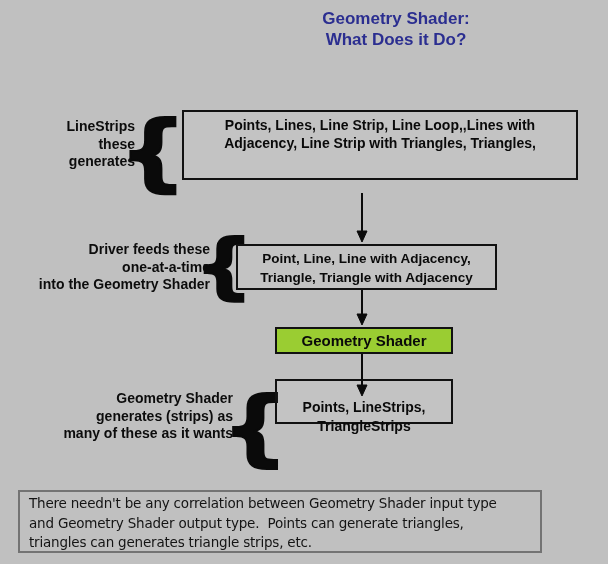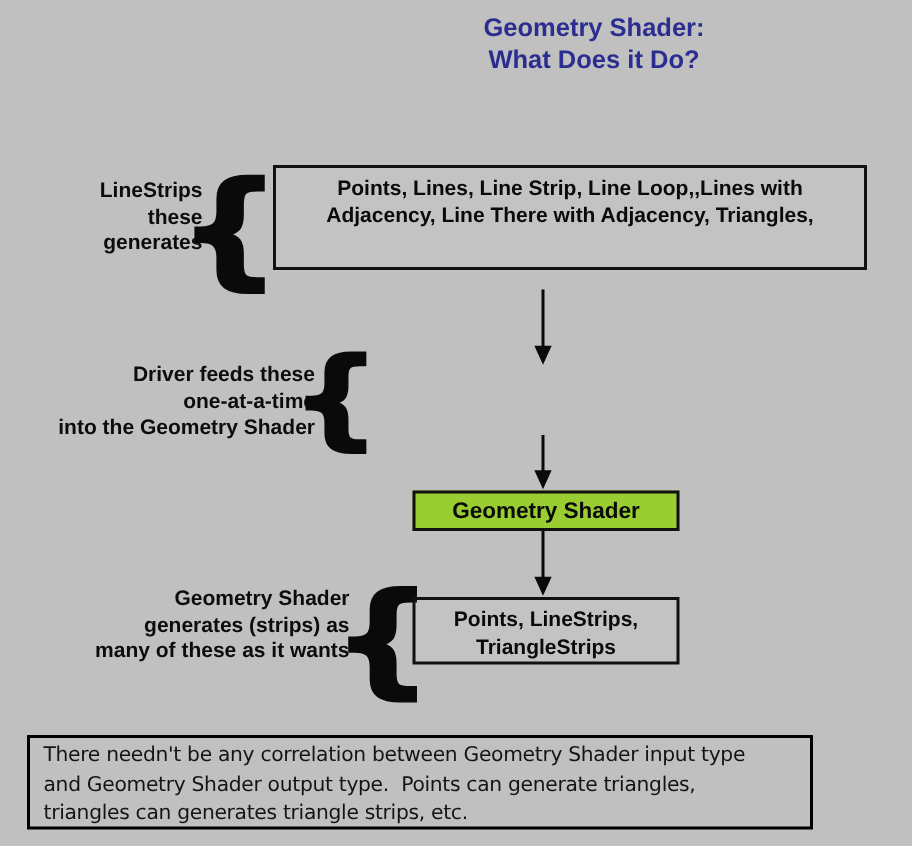--- a/index.html
+++ b/index.html
@@ -32,26 +32,26 @@
     position:absolute; box-sizing:border-box; border:2px solid #111;
     text-align:center; font-weight:bold; color:#0a0a0a;
     background:rgba(255,255,255,0.05);
   }
   .box-primitives { left:170px; top:110px; width:396px; height:70px;
                     font-size:14px; line-height:18px; padding-top:4px;margin-left:12px; }
   .box-input      { left:236px; top:244px; width:261px; height:46px;
                     font-size:13.5px; line-height:19px; padding-top:3px; }
   .box-shader     { left:275px; top:327px; width:178px; height:27px;
                     font-size:15px; line-height:23px; }
-  .box-output     { left:275px; top:398px; width:178px; height:45px;
-                    font-size:14px; line-height:19px; padding-top:3px; }
+  .box-output     { left:275px; top:379px; width:178px; height:45px;
+                    font-size:14px; line-height:19px; padding-top:17px; }
   .arrows { position:absolute; left:0; top:0; width:608px; height:564px; pointer-events:none; }
   .note {
     position:absolute; left:18px; top:490px; width:524px; height:63px;
-    box-sizing:border-box; border:2px solid #000000; padding:2px 9px;
+    box-sizing:border-box; border:2px solid #737373; padding:2px 9px;
     font-family:"DejaVu Sans", sans-serif; font-size:13.5px; line-height:19.5px;
     color:#141414; letter-spacing:-0.2px;
   }
   .note-line { white-space:pre-wrap; }
 </style>
 </head>
 <body>
 
 <div class="slide" style="background: rgb(192, 192, 192);">
 
@@ -75,23 +75,27 @@
     <div>generates (strips) as</div>
     <div>many of these as it wants</div>
   </div>
 
   <div class="brace brace1">{</div>
   <div class="brace brace2">{</div>
   <div class="brace brace3">{</div>
 
   <div class="fbox box-primitives">
     <div>Points, Lines, Line Strip, Line Loop,,Lines with</div>
-    <div>Adjacency, Line There with Adjacency, Triangles,</div>
+    <div>Adjacency, Line Strip with Triangles, Triangles,</div>
   </div>
 
+  <div class="fbox box-input">
+    <div>Point, Line, Line with Adjacency,</div>
+    <div>Triangle, Triangle with Adjacency</div>
+  </div>
 
   <div class="fbox box-shader" style="background: rgb(154, 205, 50);">
     <div>Geometry Shader</div>
   </div>
 
   <div class="fbox box-output">
     <div>Points, LineStrips,</div>
     <div>TriangleStrips</div>
   </div>
 

